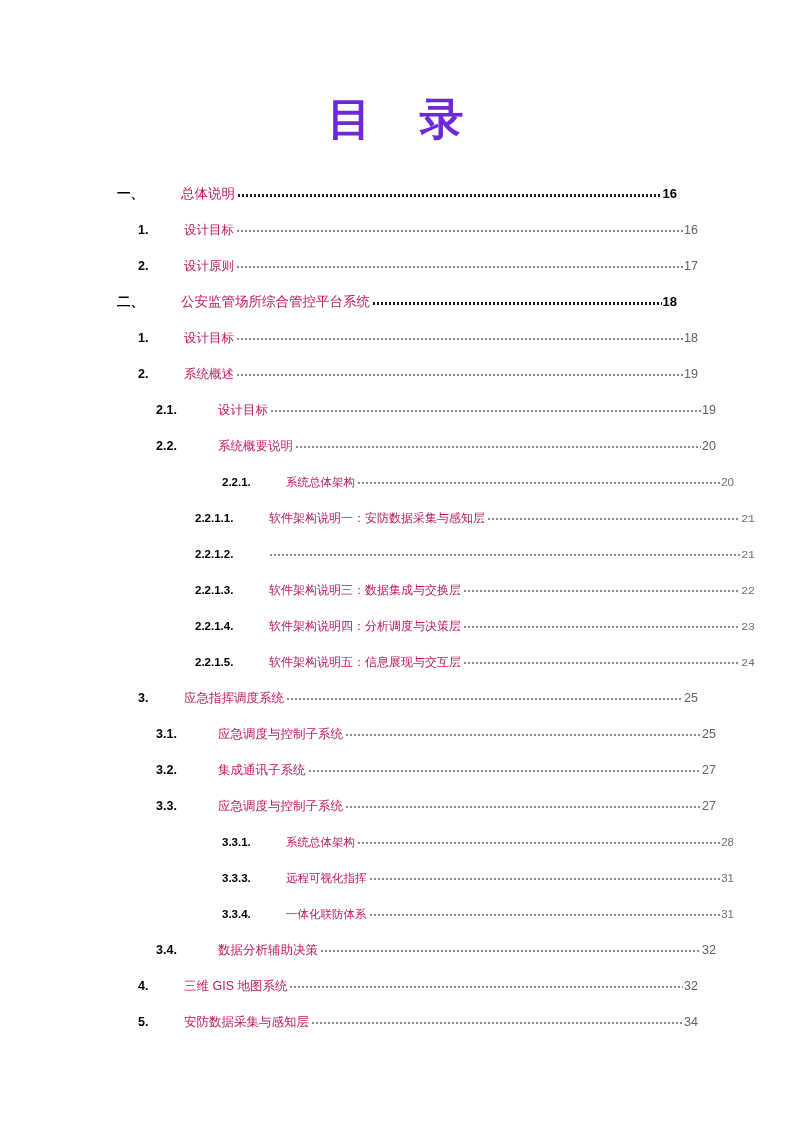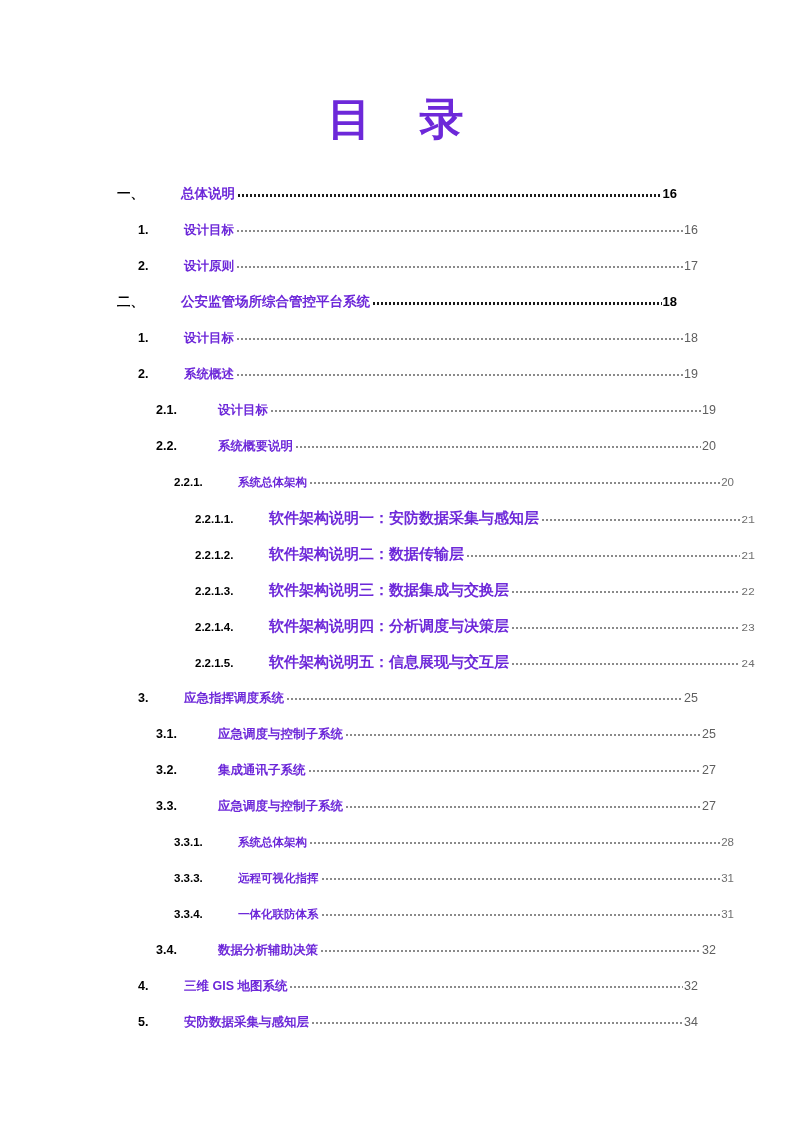--- a/index.html
+++ b/index.html
@@ -56,23 +56,23 @@
   }
 
   .toc-num {
     flex: 0 0 auto;
     font-weight: bold;
     font-size: 12.5px;
     color: #000000;
   }
   .toc-label {
     flex: 0 0 auto;
-    font-weight: bold;
+    font-weight: normal;
     font-size: 12.5px;
-    color: #6d28d9;
+    color: #be185d;
     padding-right: 2px;
   }
   .toc-dots {
     flex: 1 1 auto;
     overflow: hidden;
     min-width: 4px;
     position: relative;
     height: 14px;
   }
   .toc-dots::after {
@@ -111,28 +111,28 @@
   .lvl2 .toc-num  { width: 46px; }
   .lvl2 .toc-page { color: #5f5f5f; }
 
   
   .lvl3 { padding-left: 39px; }
   .lvl3 .toc-num  { width: 62px; }
   .lvl3 .toc-page { color: #5f5f5f; }
 
   
   .lvl4 { padding-left: 57px; }
-  .lvl4 .toc-num  { width: 64px; font-size: 11.5px; }
+  .lvl4 .toc-num  { width: 64px; font-size: 11.5px; margin-left: 48px; }
   .lvl4 .toc-label{ font-size: 11.5px; }
   .lvl4 .toc-page { font-size: 11.5px; color: #6f6f6f; }
 
   
   .lvl5 { padding-left: 78px; }
   .lvl5 .toc-num  { width: 74px; font-size: 11.5px; }
-  .lvl5 .toc-label{ font-size: 15px; text-align: right; }
+  .lvl5 .toc-label{ font-size: 12px; text-align: right; }
   .lvl5 .toc-page { font-size: 11.5px; color: #6f6f6f; font-family: Liberation Mono, monospace; }
 </style>
 </head>
 <body>
 
 <div class="page">
 
   <div class="toc-title">目　录</div>
 
   <div class="toc-list">
@@ -191,21 +191,20 @@
         <span class="toc-page">20</span>
       </div>
       <div class="toc-row lvl5">
         <span class="toc-num">2.2.1.1.</span>
         <span class="toc-label">软件架构说明一：安防数据采集与感知层</span>
         <span class="toc-dots"></span>
         <span class="toc-page">21</span>
       </div>
       <div class="toc-row lvl5">
         <span class="toc-num">2.2.1.2.</span>
-        <span class="toc-label">软件架构说明二：数据传输层</span>
         <span class="toc-dots"></span>
         <span class="toc-page">21</span>
       </div>
       <div class="toc-row lvl5">
         <span class="toc-num">2.2.1.3.</span>
         <span class="toc-label">软件架构说明三：数据集成与交换层</span>
         <span class="toc-dots"></span>
         <span class="toc-page">22</span>
       </div>
       <div class="toc-row lvl5">

